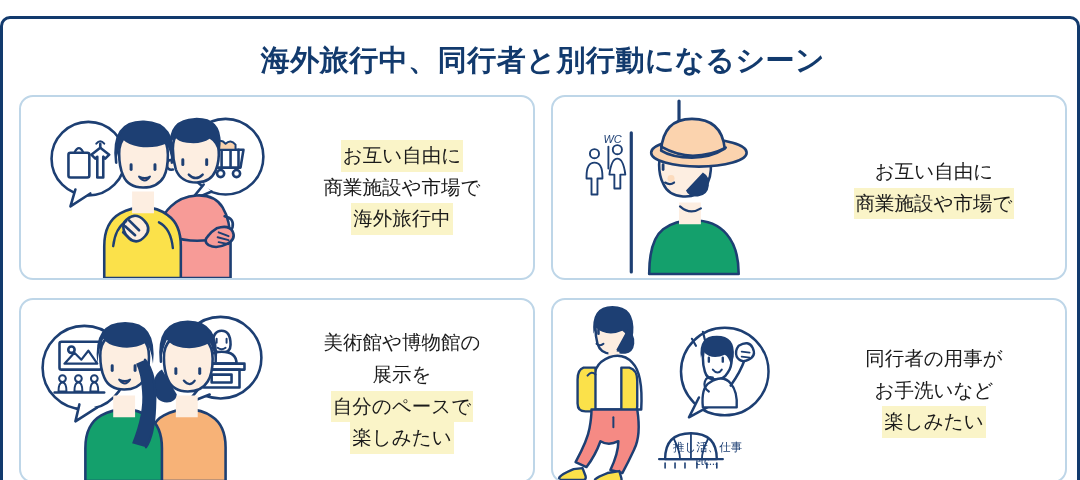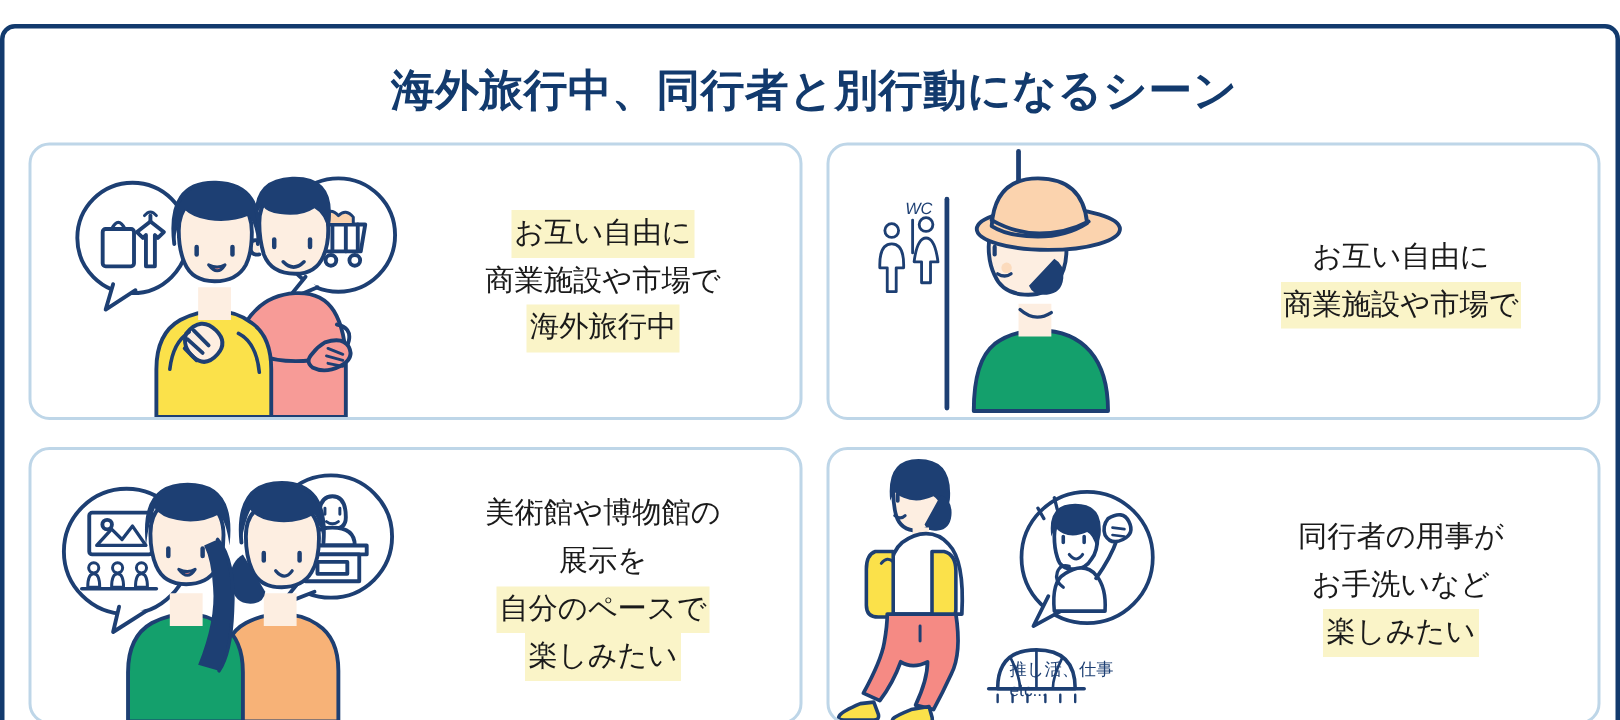--- a/index.html
+++ b/index.html
@@ -81,23 +81,24 @@
   .tline > span { display: inline-block; padding: 1px 2px; }
   .hl > span { background: #faf4c8; }
 
   
   .art-caption {
     position: absolute;
     color: #1d3f73;
     font-size: 11.5px;
     line-height: 1.25;
     white-space: nowrap;
+    font-family: Liberation Serif, serif;
   }
   .art-caption .c1 { display:block; }
-  .art-caption .c2 { display:block; text-align: left; padding-right: 2px; }
+  .art-caption .c2 { display:block; text-align: center; padding-right: 2px; }
 </style>
 </head>
 <body>
 
 <div id="page">
 
   <div id="title">海外旅行中、同行者と別行動になるシーン</div>
 
   <div id="grid">
 

